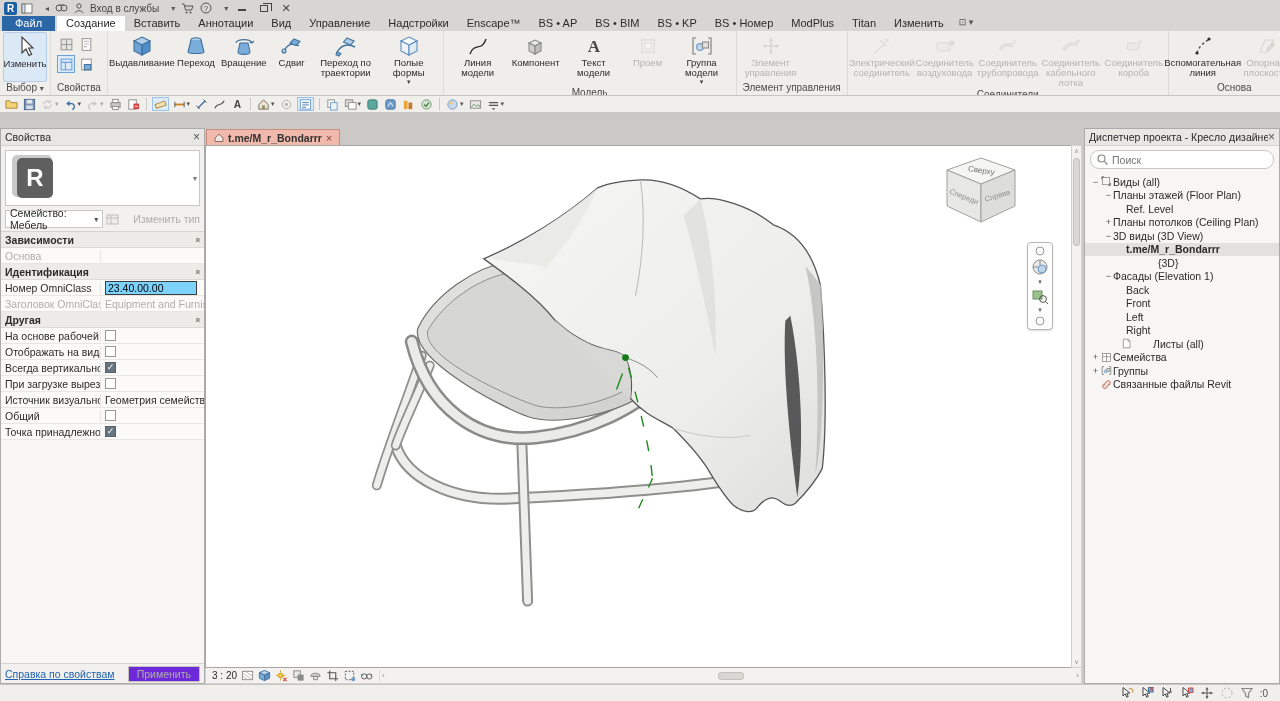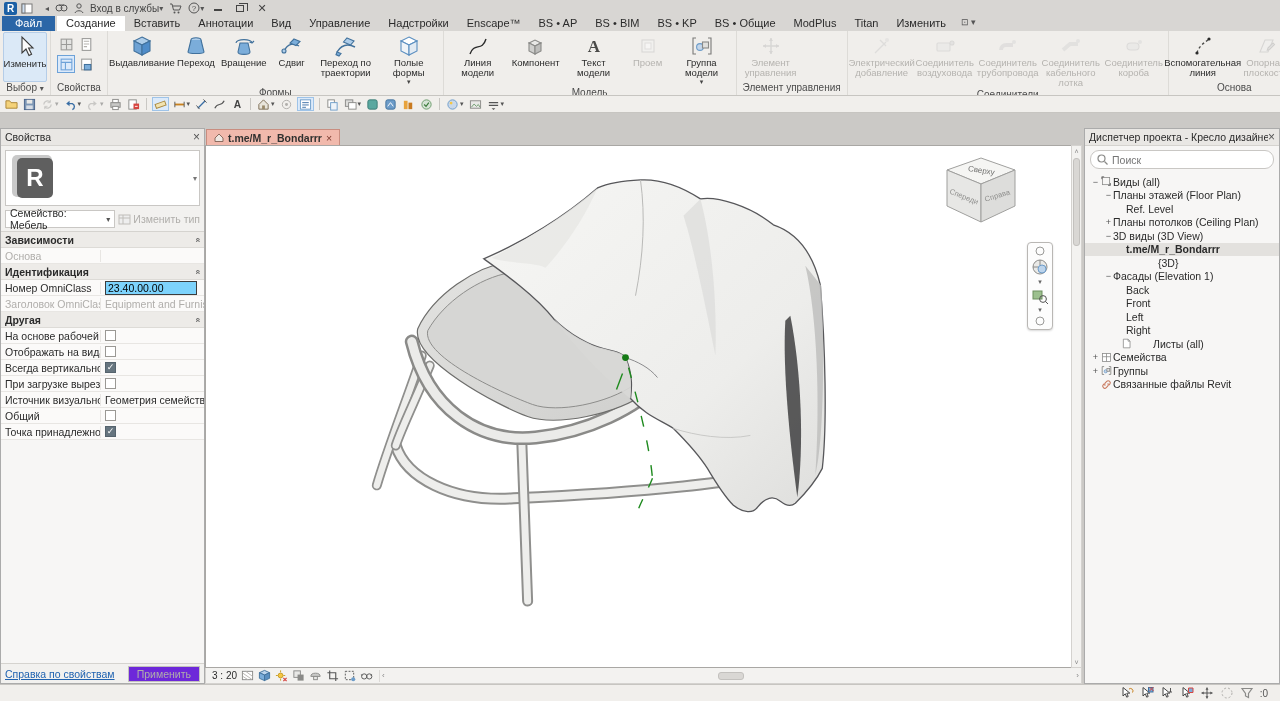--- a/index.html
+++ b/index.html
@@ -5,21 +5,21 @@
   *{box-sizing:border-box;margin:0;padding:0;}
   html,body{width:1280px;height:701px;overflow:hidden;}
   body{font-family:"Liberation Sans",sans-serif;font-size:11px;color:#333;background:#cbc9c6;}
   svg{display:block;}
   
   .titlebar{height:16px;background:#d8d6d3;display:flex;align-items:center;padding:0 4px;font-size:10.5px;color:#2b2b2b;}
   .app-logo{width:13px;height:13px;background:#1b60a5;color:#fff;font-weight:bold;font-size:10px;display:flex;align-items:center;justify-content:center;border-radius:2px;margin-right:3px;}
   .tb-ico{width:14px;height:13px;display:flex;align-items:center;justify-content:center;color:#555;margin-right:3px;}
   .tb-title{flex:1;text-align:center;white-space:nowrap;overflow:hidden;}
   .tb-right{display:flex;align-items:center;gap:6px;margin-left:8px;}
-  .tb-btn{color:#444;cursor:default;display:flex;align-items:center;gap:0;font-size:10px;}
+  .tb-btn{color:#444;cursor:default;display:flex;align-items:center;gap:12px;font-size:10px;}
   .winbtn{width:16px;height:12px;display:flex;align-items:center;justify-content:center;color:#444;font-size:11px;line-height:10px;}
   .min-glyph{width:8px;border-bottom:2px solid #444;height:6px;}
   .restore-glyph{width:8px;height:7px;border:1px solid #444;position:relative;}
   .restore-glyph:before{content:"";position:absolute;left:2px;top:-3px;width:8px;height:7px;border:1px solid #444;border-bottom:none;border-left:none;}
   .caret{font-size:8px;color:#555;}
   
   .tabrow{height:15px;background:#d8d6d3;display:flex;align-items:stretch;padding-left:2px;font-size:11px;}
   .rtab{padding:1px 9px 0;color:#2b2b2b;white-space:nowrap;cursor:default;}
   .rtab.active{background:#fff;}
   .rtab.file{background:#2b66a7;color:#fff;padding:1px 13px 0;margin-right:2px;}
@@ -53,21 +53,21 @@
   .pane-head{height:17px;background:#e9e7e4;display:flex;align-items:center;padding:0 4px;border-bottom:1px solid #d5d3cf;color:#2b2b2b;}
   .pane-head .x{margin-left:auto;color:#555;font-size:12px;cursor:default;}
   .typebox{margin:4px 4px 2px;background:#fff;border:1px solid #c9c7c4;height:56px;display:flex;align-items:center;padding:2px;}
   .rkey{width:44px;height:46px;margin-left:4px;position:relative;}
   .rkey .k1{position:absolute;left:0;top:0;width:40px;height:42px;background:#c9c9c9;border-radius:5px;}
   .rkey .k2{position:absolute;left:5px;top:3px;width:36px;height:40px;background:#5f5f5f;border-radius:5px;color:#fff;font-weight:bold;font-size:24px;display:flex;align-items:center;justify-content:center;}
   .typebox .dd{margin-left:auto;color:#777;font-size:8px;align-self:center;}
   .famrow{display:flex;align-items:center;margin:2px 4px 3px;gap:3px;}
   .famsel{flex:1;background:#fff;border:1px solid #c9c7c4;height:18px;display:flex;align-items:center;padding:0 4px;color:#2b2b2b;}
   .famsel .dd{margin-left:auto;color:#555;font-size:8px;}
-  .edittype{color:#b0aeab;display:flex;align-items:center;gap:2px;white-space:nowrap;}
+  .edittype{color:#b0aeab;display:flex;align-items:center;gap:14px;white-space:nowrap;}
   .pgrid{flex:1;overflow:hidden;border-top:1px solid #d5d3cf;background:#f7f6f5;}
   .sec{height:16px;background:#edebe8;border-bottom:1px solid #dddbd7;display:flex;align-items:center;padding:0 4px;font-weight:bold;color:#2b2b2b;}
   .sec .pin{margin-left:auto;transform:rotate(90deg);font-size:9px;color:#666;}
   .prow{height:16px;display:flex;align-items:center;border-bottom:1px solid #e8e6e3;background:#fbfaf9;}
   .prow .pl{width:100px;padding-left:4px;white-space:nowrap;overflow:hidden;color:#2b2b2b;border-right:1px solid #e8e6e3;}
   .prow .pv{flex:1;padding-left:4px;white-space:nowrap;overflow:hidden;color:#2b2b2b;display:flex;align-items:center;}
   .prow.dis .pl,.prow.dis .pv{color:#b0aeab;}
   .cb{width:11px;height:11px;border:1px solid #9a9894;background:#fff;display:inline-flex;align-items:center;justify-content:center;}
   .cb.on{background:#66757f;border-color:#55636d;color:#fff;font-size:9px;line-height:9px;}
   .omni-input{border:1px solid #3c3c3c;background:#7dd3fc;height:14px;font-size:10.5px;width:92px;padding:0 2px;font-family:"Liberation Sans",sans-serif;}
@@ -168,21 +168,21 @@
     <div class="rtab active">Создание</div>
     <div class="rtab">Вставить</div>
     <div class="rtab">Аннотации</div>
     <div class="rtab">Вид</div>
     <div class="rtab">Управление</div>
     <div class="rtab">Надстройки</div>
     <div class="rtab">Enscape™</div>
     <div class="rtab">BS • AP</div>
     <div class="rtab">BS • BIM</div>
     <div class="rtab">BS • KP</div>
-    <div class="rtab">BS • Общие</div>
+    <div class="rtab">BS • Номер</div>
     <div class="rtab">ModPlus</div>
     <div class="rtab">Titan</div>
     <div class="rtab">Изменить</div>
     <div class="rtab-extra">⊡ ▾</div>
   </div>
 
 <div class="ribbon">
   <div class="rpanel">
     <div class="rtools">
       <div class="bigtool tool">
@@ -284,21 +284,20 @@
               <svg width="24" height="24" viewBox="0 0 24 24" fill="none" stroke-width="1.1">
                 <polygon points="12,3 20,7 12,11 4,7" fill="#ffffff" stroke="#5b8fc0"></polygon>
                 <polygon points="4,7 12,11 12,21 4,17" fill="#f0f4f8" stroke="#5b8fc0"></polygon>
                 <polygon points="12,11 20,7 20,17 12,21" fill="#e2eaf2" stroke="#5b8fc0"></polygon>
               </svg>
             </span>
             <span class="tl">Полые формы</span>
             <span class="menu-caret">▾</span>
           </div>
         </div>
-        <div class="rlabel">Формы</div>
       </div>
       <div class="rpanel">
         <div class="rtools">
           <div class="tool">
             <span class="ti">
               <svg width="24" height="24" viewBox="0 0 24 24" fill="none" stroke-width="1.1">
                 <path d="M4 20 C8 8 16 18 20 5" fill="none" stroke="#2b2b2b" stroke-width="1.4"></path>
               </svg>
             </span>
             <span class="tl">Линия модели</span>
@@ -360,21 +359,21 @@
       </div>
       <div class="rpanel">
         <div class="rtools">
           <div class="tool disabled">
             <span class="ti">
               <svg width="24" height="24" viewBox="0 0 24 24" fill="none" stroke-width="1.1">
                 <path d="M8 16 l8 -8 m-8 8 l-3 3 m5 -13 l6 6" stroke="#c9c9c7" fill="none" stroke-width="1.4"></path>
                 <circle cx="17" cy="6" r="2" fill="#d9d9d7"></circle>
               </svg>
             </span>
-            <span class="tl">Электрический добавление</span>
+            <span class="tl">Электрический соединитель</span>
           </div>
           <div class="tool disabled">
             <span class="ti">
               <svg width="24" height="24" viewBox="0 0 24 24" fill="none" stroke-width="1.1">
                 <rect x="4" y="9" width="13" height="8" rx="1" fill="#e6e6e4" stroke="#c5c5c3"></rect>
                 <circle cx="19" cy="9" r="2" fill="#d5d5d3" stroke="#c0c0be"></circle>
               </svg>
             </span>
             <span class="tl">Соединитель воздуховода</span>
           </div>

